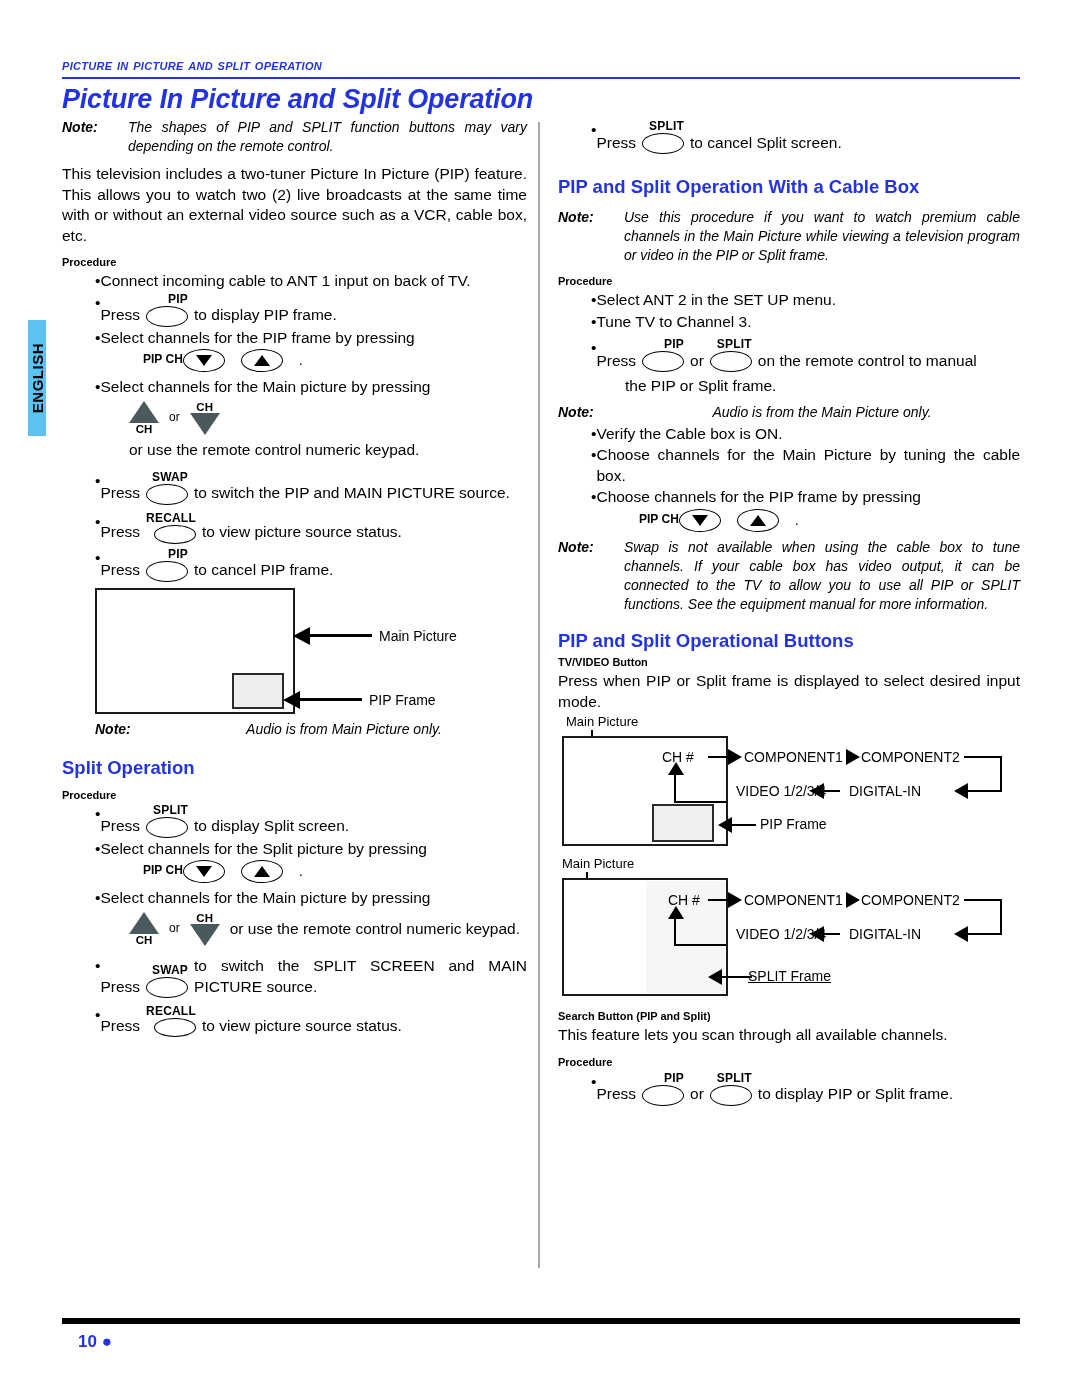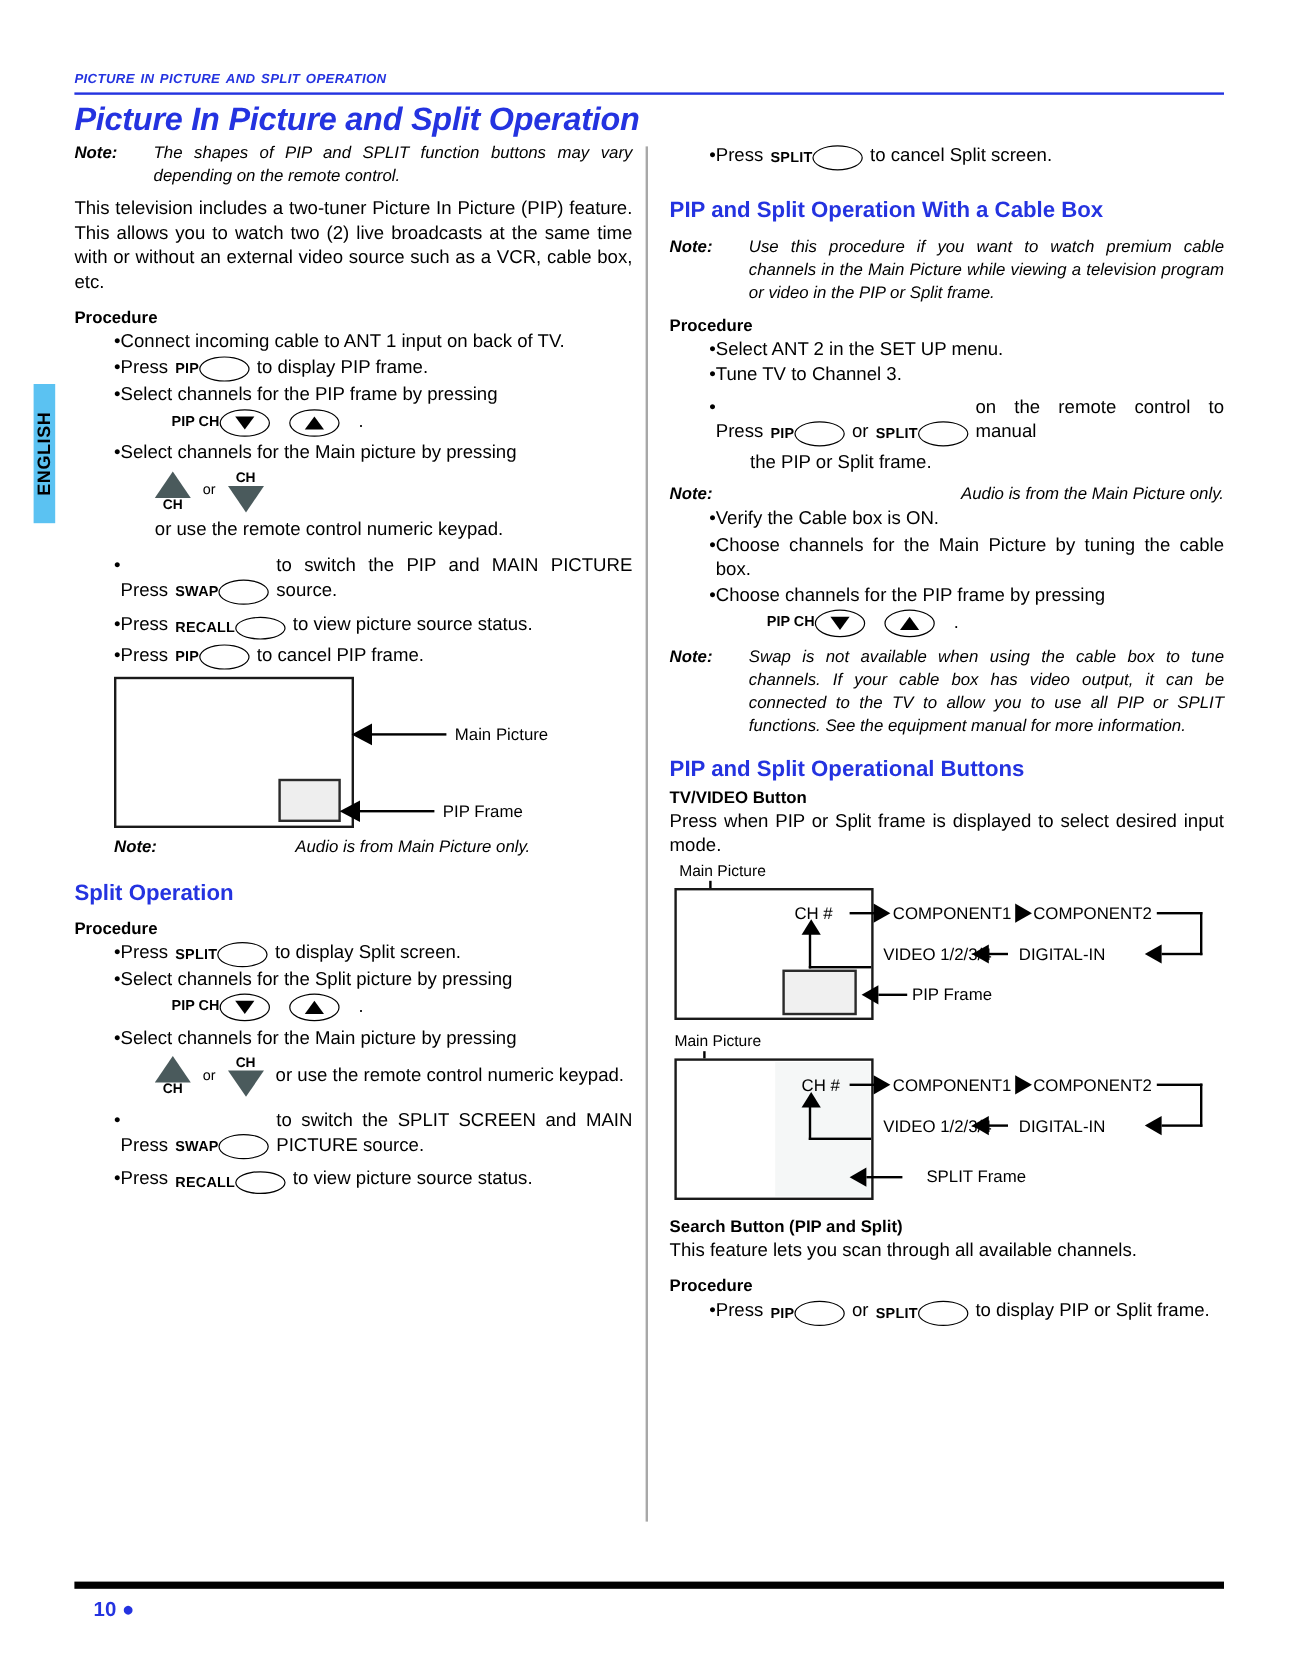--- a/index.html
+++ b/index.html
@@ -57,21 +57,21 @@
   p.body {
     font-size:15.5px; line-height:20.5px; text-align:justify;
     margin:0 0 9px 0;
   }
   h2.blue {
     font-size:18.5px; font-weight:bold; color:#2433e0;
     margin:14px 0 10px 0;
   }
   h2.blue.first { margin-top:6px; }
   h3.bold {
-    font-size:14px; font-weight:bold; margin:10px 0 3px 0;
+    font-size:11px; font-weight:bold; margin:10px 0 3px 0;
   }
   .note {
     display:flex; gap:0; font-size:14px; line-height:19px;
     font-style:italic; margin:0 0 8px 0;
   }
   .note .note-lbl {
     font-weight:bold; font-style:italic; flex:0 0 66px;
   }
   .note .note-txt { flex:1; text-align:justify; }
 
@@ -86,21 +86,21 @@
     font-size:15.5px; line-height:20.5px;
   }
   ul.steps > li .stxt { flex:1; text-align:justify; }
   .nobullet { padding-left:67px; font-size:15.5px; line-height:20.5px; }
 
   .inline-row { display:flex; align-items:flex-end; flex-wrap:wrap; }
   .inline-row > * { margin-right:0; }
 
   
   .btn-oval {
-    display:inline-flex; flex-direction:row; align-items:center;
+    display:inline-flex; flex-direction:column; align-items:flex-end;
     vertical-align:bottom; margin:0 6px;
   }
   .btn-oval .cap {
     font-size:12px; font-weight:bold; line-height:12px;
     letter-spacing:.2px; white-space:nowrap; margin-bottom:1px;
   }
   .btn-oval .oval {
     width:42px; height:21px; border:1.6px solid #000; border-radius:50%;
     background:#fff;
   }
@@ -503,21 +503,21 @@
             <span class="oval"></span>
           </span>
           <span style="padding-bottom:1px;">on the remote control to manual</span>
         </span>
       </li>
     </ul>
     <div class="nobullet" style="margin-top:4px;">the PIP or Split frame.</div>
 
     <div class="note" style="margin-top:6px;margin-bottom:2px;">
       <div class="note-lbl">Note:</div>
-      <div class="note-txt" style="text-align:right;">Audio is from the Main Picture only.</div>
+      <div class="note-txt" style="text-align:center;">Audio is from the Main Picture only.</div>
     </div>
 
     <ul class="steps">
       <li>
         <span class="bullet">•</span>
         <span class="stxt">Verify the Cable box is ON.</span>
       </li>
       <li>
         <span class="bullet">•</span>
         <span class="stxt">Choose channels for the Main Picture by tuning the cable box.</span>
@@ -616,21 +616,21 @@
       <div class="hline" style="left:410px; top:77px; width:34px;"></div>
       <div class="ahead-l" style="left:396px; top:70px;"></div>
       <div class="ftxt" style="left:291px; top:70px;">DIGITAL-IN</div>
 
       <div class="hline" style="left:266px; top:77px; width:16px;"></div>
       <div class="ahead-l" style="left:252px; top:70px;"></div>
       <div class="ftxt" style="left:178px; top:70px;">VIDEO 1/2/3/4</div>
 
       <div class="ahead-l" style="left:150px; top:113px;"></div>
       <div class="hline" style="left:164px; top:120px; width:30px;"></div>
-      <div class="ftxt" style="left:214px; top:112px;">SPLIT Frame</div>
+      <div class="ftxt" style="left:190px; top:112px;text-decoration:underline;">SPLIT Frame</div>
     </div>
 
     <h3 class="bold" style="margin-top:6px;">Search Button (PIP and Split)</h3>
     <p class="body" style="text-align:left;">This feature lets you scan through all available channels.</p>
     <h3 class="bold">Procedure</h3>
 
     <ul class="steps" style="margin-top:4px;">
       <li>
         <span class="bullet">•</span>
         <span class="stxt" style="display:flex;align-items:flex-end;">

